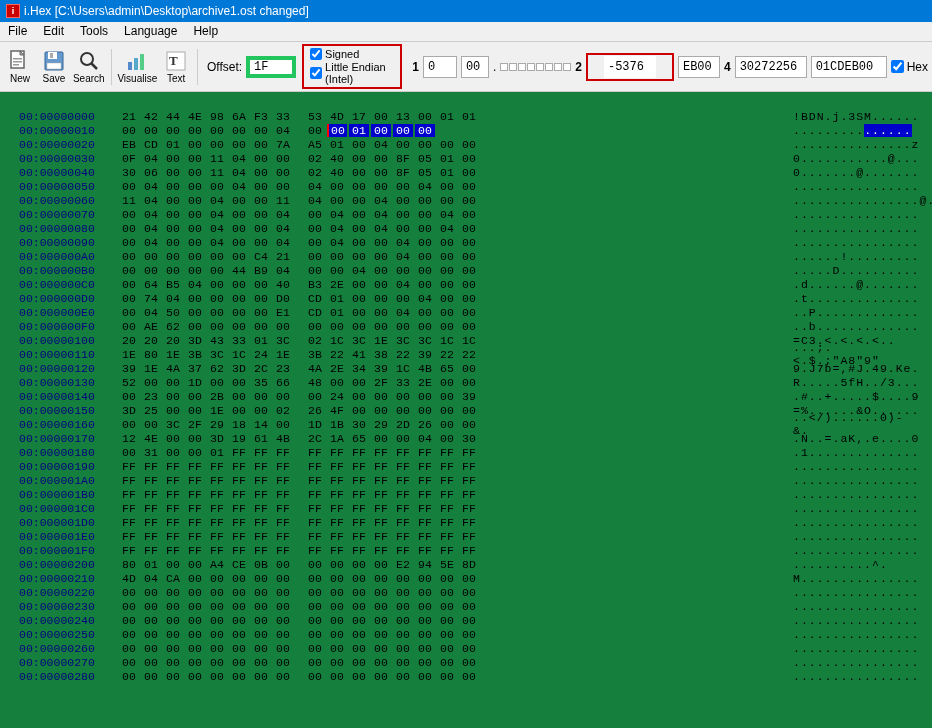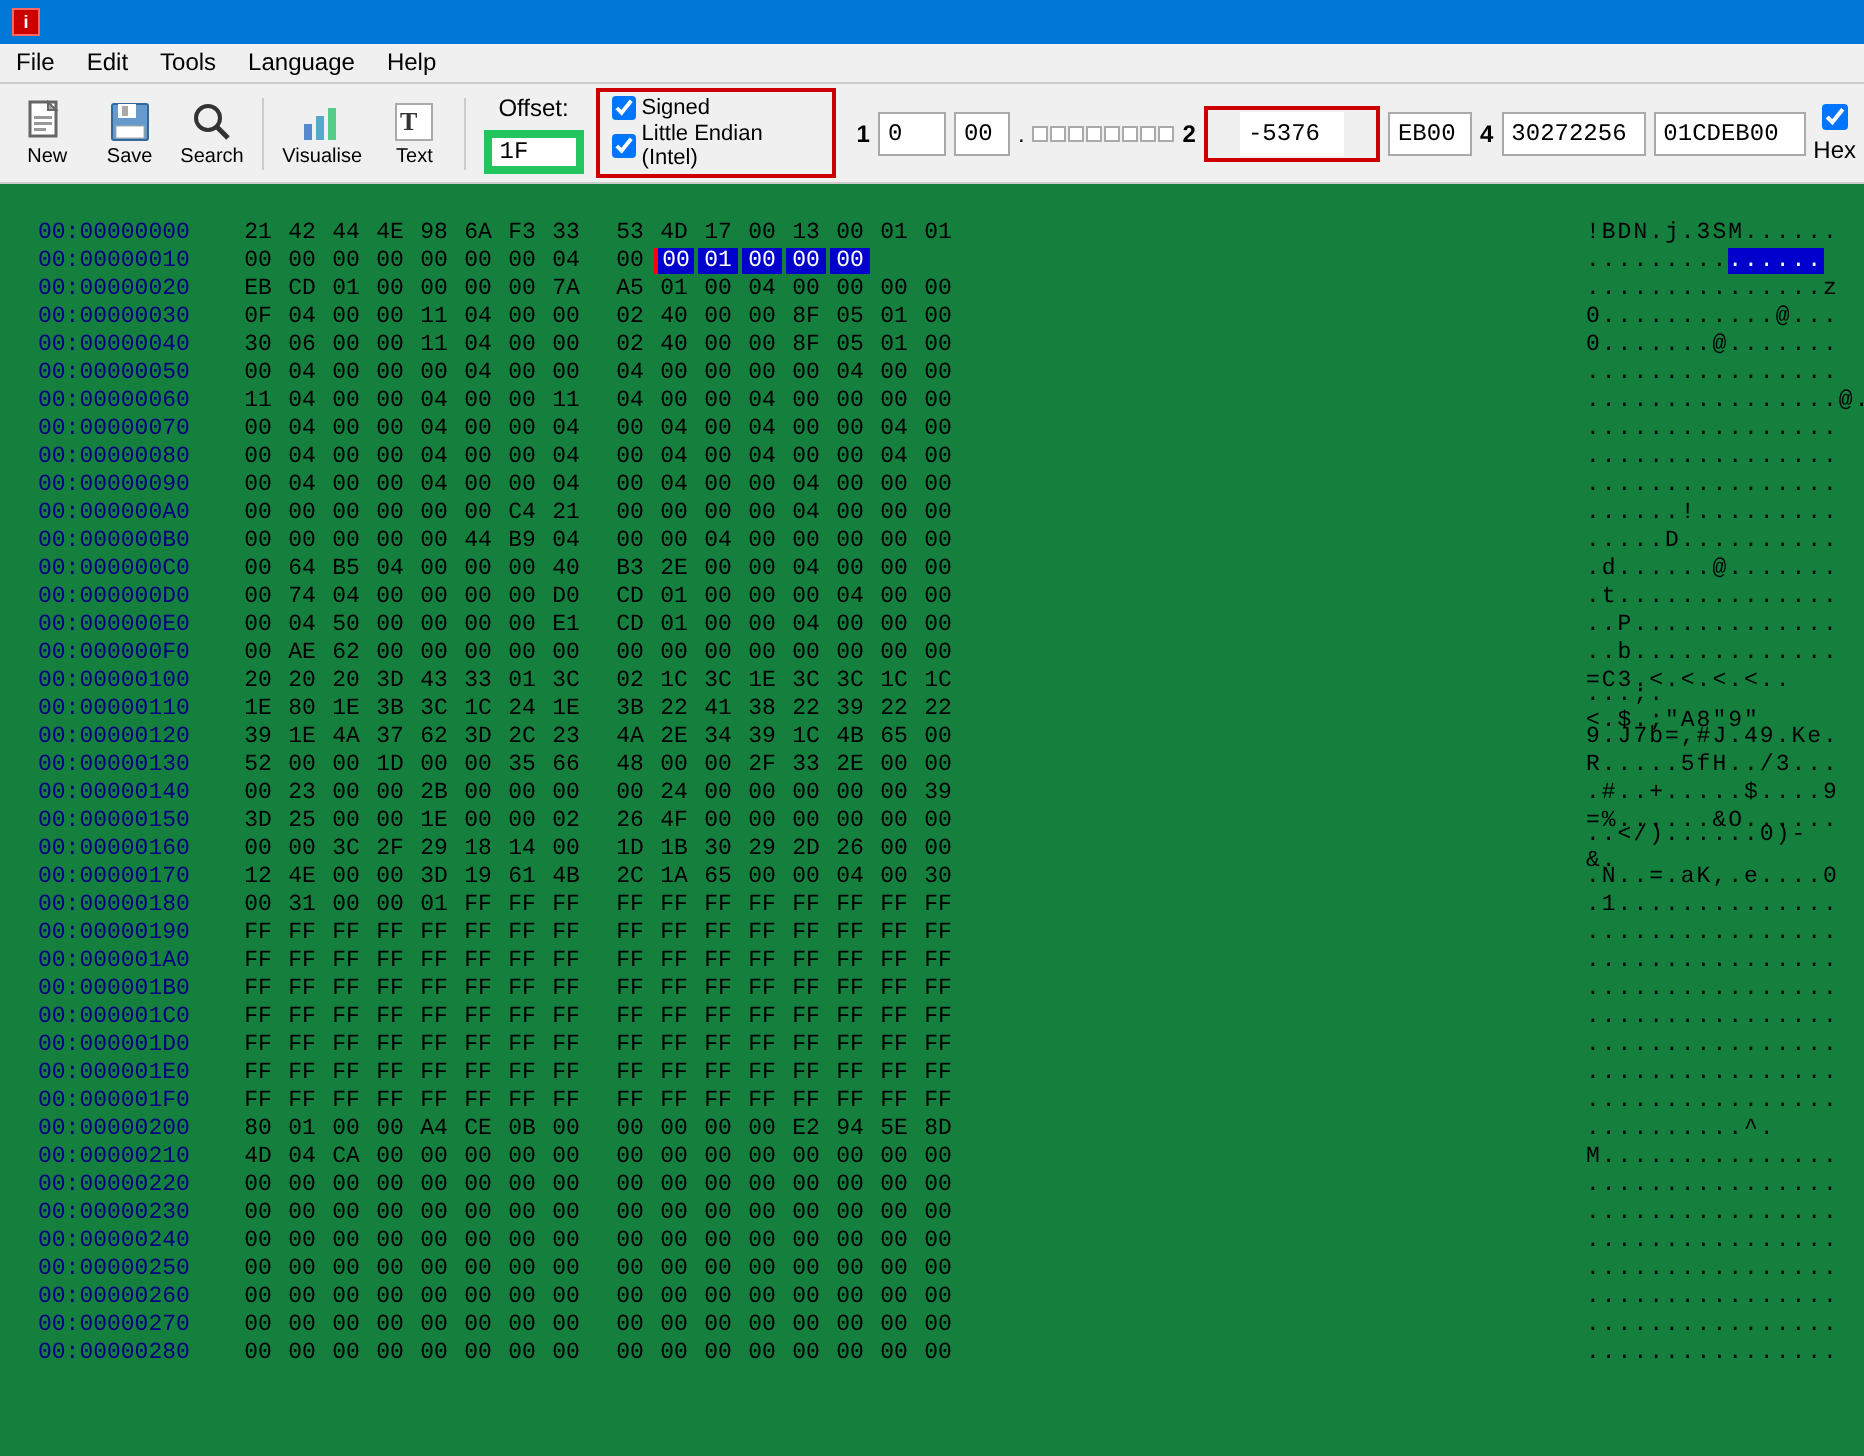--- a/index.html
+++ b/index.html
@@ -71,21 +71,20 @@
     .toolbar-sep {
       width: 1px; height: 36px; background: #ccc; margin: 0 3px;
     }
     #offset-area {
       display: flex;
       align-items: center;
       gap: 4px;
       font-family: Arial, sans-serif;
       font-size: 12px;
       margin-left: 4px;
-      flex-direction: column;
     }
     .offset-input {
       width: 50px; height: 22px;
       border: 4px solid #22c55e;
       font-family: 'Courier New', monospace;
       font-size: 12px;
       padding: 2px 4px;
     }
     #signed-box {
       border: 2px solid #cc0000;
@@ -130,21 +129,21 @@
       display: flex; gap: 1px;
       flex-direction: row;
     }
     .dot {
       width: 8px; height: 8px;
       border: 1px solid #aaa;
       background: white;
       display: inline-block;
     }
     .hex-checkbox {
-      display: flex; align-items: center; gap: 3px; flex-direction: column;
+      display: flex; align-items: center; gap: 3px;
     }
     #main-content {
       display: flex;
       flex-direction: column;
       height: calc(728px - 22px - 20px - 50px);
       overflow: hidden;
     }
     #hex-table {
       font-family: 'Courier New', monospace;
       font-size: 11.5px;
@@ -195,20 +194,21 @@
     }
     .col-spacer { width: 8px; min-width: 8px; }
   </style>
 </head>
 <body>
 
 <div id="title-bar">
   <div id="title-icon">
       <span>i</span>
     </div>
+  <span>i.Hex [C:\Users\admin\Desktop\archive1.ost changed]</span>
 </div>
 
 <div id="menu-bar">
 <span>File</span>
     <span>Edit</span>
     <span>Tools</span>
     <span>Language</span>
     <span>Help</span>
   </div>
 

